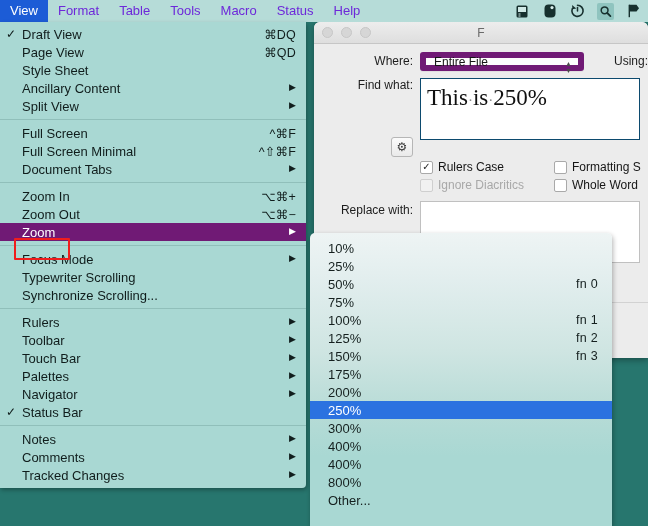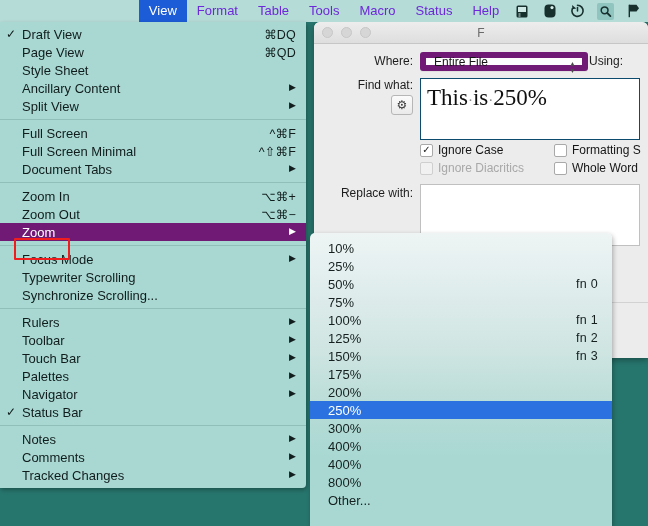--- a/index.html
+++ b/index.html
@@ -21,21 +21,20 @@
     background: #27766e;
   }
 
   
   .menubar {
     position: absolute; top: 0; left: 0;
     width: 648px; height: 22px;
     background: #b6dcd8;
     display: flex; align-items: center;
     z-index: 40;
-    justify-content: center;
   }
   .menubar-item {
     font-size: 13px; color: #6d28d9;
     padding: 2px 10px 3px 10px;
     line-height: 17px;
     white-space: nowrap;
   }
   .menubar-item.active {
     background: #1c5cd6;
     color: #ffffff;
@@ -196,29 +195,30 @@
     position: relative;
     box-shadow: 0 1px 0 rgba(0,0,0,.05);
   }
   .popup-arrows {
     position: absolute; right: 6px; top: 2px;
     display: flex; flex-direction: column; align-items: center;
     font-size: 7px; line-height: 7px; color: #4b4b4b;
   }
   .using-label {
     font-size: 12px; color: #1d1d1d;
-    padding-left: 1px; padding-top: 2px;
+    padding-left: 30px; padding-top: 2px;
     white-space: nowrap;
   }
 
   .find-field-wrap { display: flex; align-items: flex-start; }
   .gear-col {
     width: 106px; flex: 0 0 106px;
     display: flex; flex-direction: column; align-items: flex-end;
     padding-right: 7px;
+    gap: 42px;
   }
   .gear-btn {
     width: 22px; height: 20px;
     background: linear-gradient(to bottom,#fbfbfb,#eaeaea);
     border: 1px solid #b6b6b6;
     border-radius: 3px;
     display: flex; align-items: center; justify-content: center;
     margin-top: 3px;
     font-size: 12px; color: #3a3a3a;
   }
@@ -326,21 +326,21 @@
         </div>
         <div class="find-textarea">
           <span>This</span><span class="dot-sep">·</span><span>is</span><span class="dot-sep">·</span><span>250%</span>
         </div>
       </div>
 
       <div class="checks">
         <div class="check-col">
           <div class="chk">
             <span class="box">✓</span>
-            <span>Ignore Case</span>
+            <span>Rulers Case</span>
           </div>
           <div class="chk disabled">
             <span class="box"></span>
             <span>Ignore Diacritics</span>
           </div>
         </div>
         <div class="check-col c2">
           <div class="chk">
             <span class="box"></span>
             <span>Formatting S</span>

